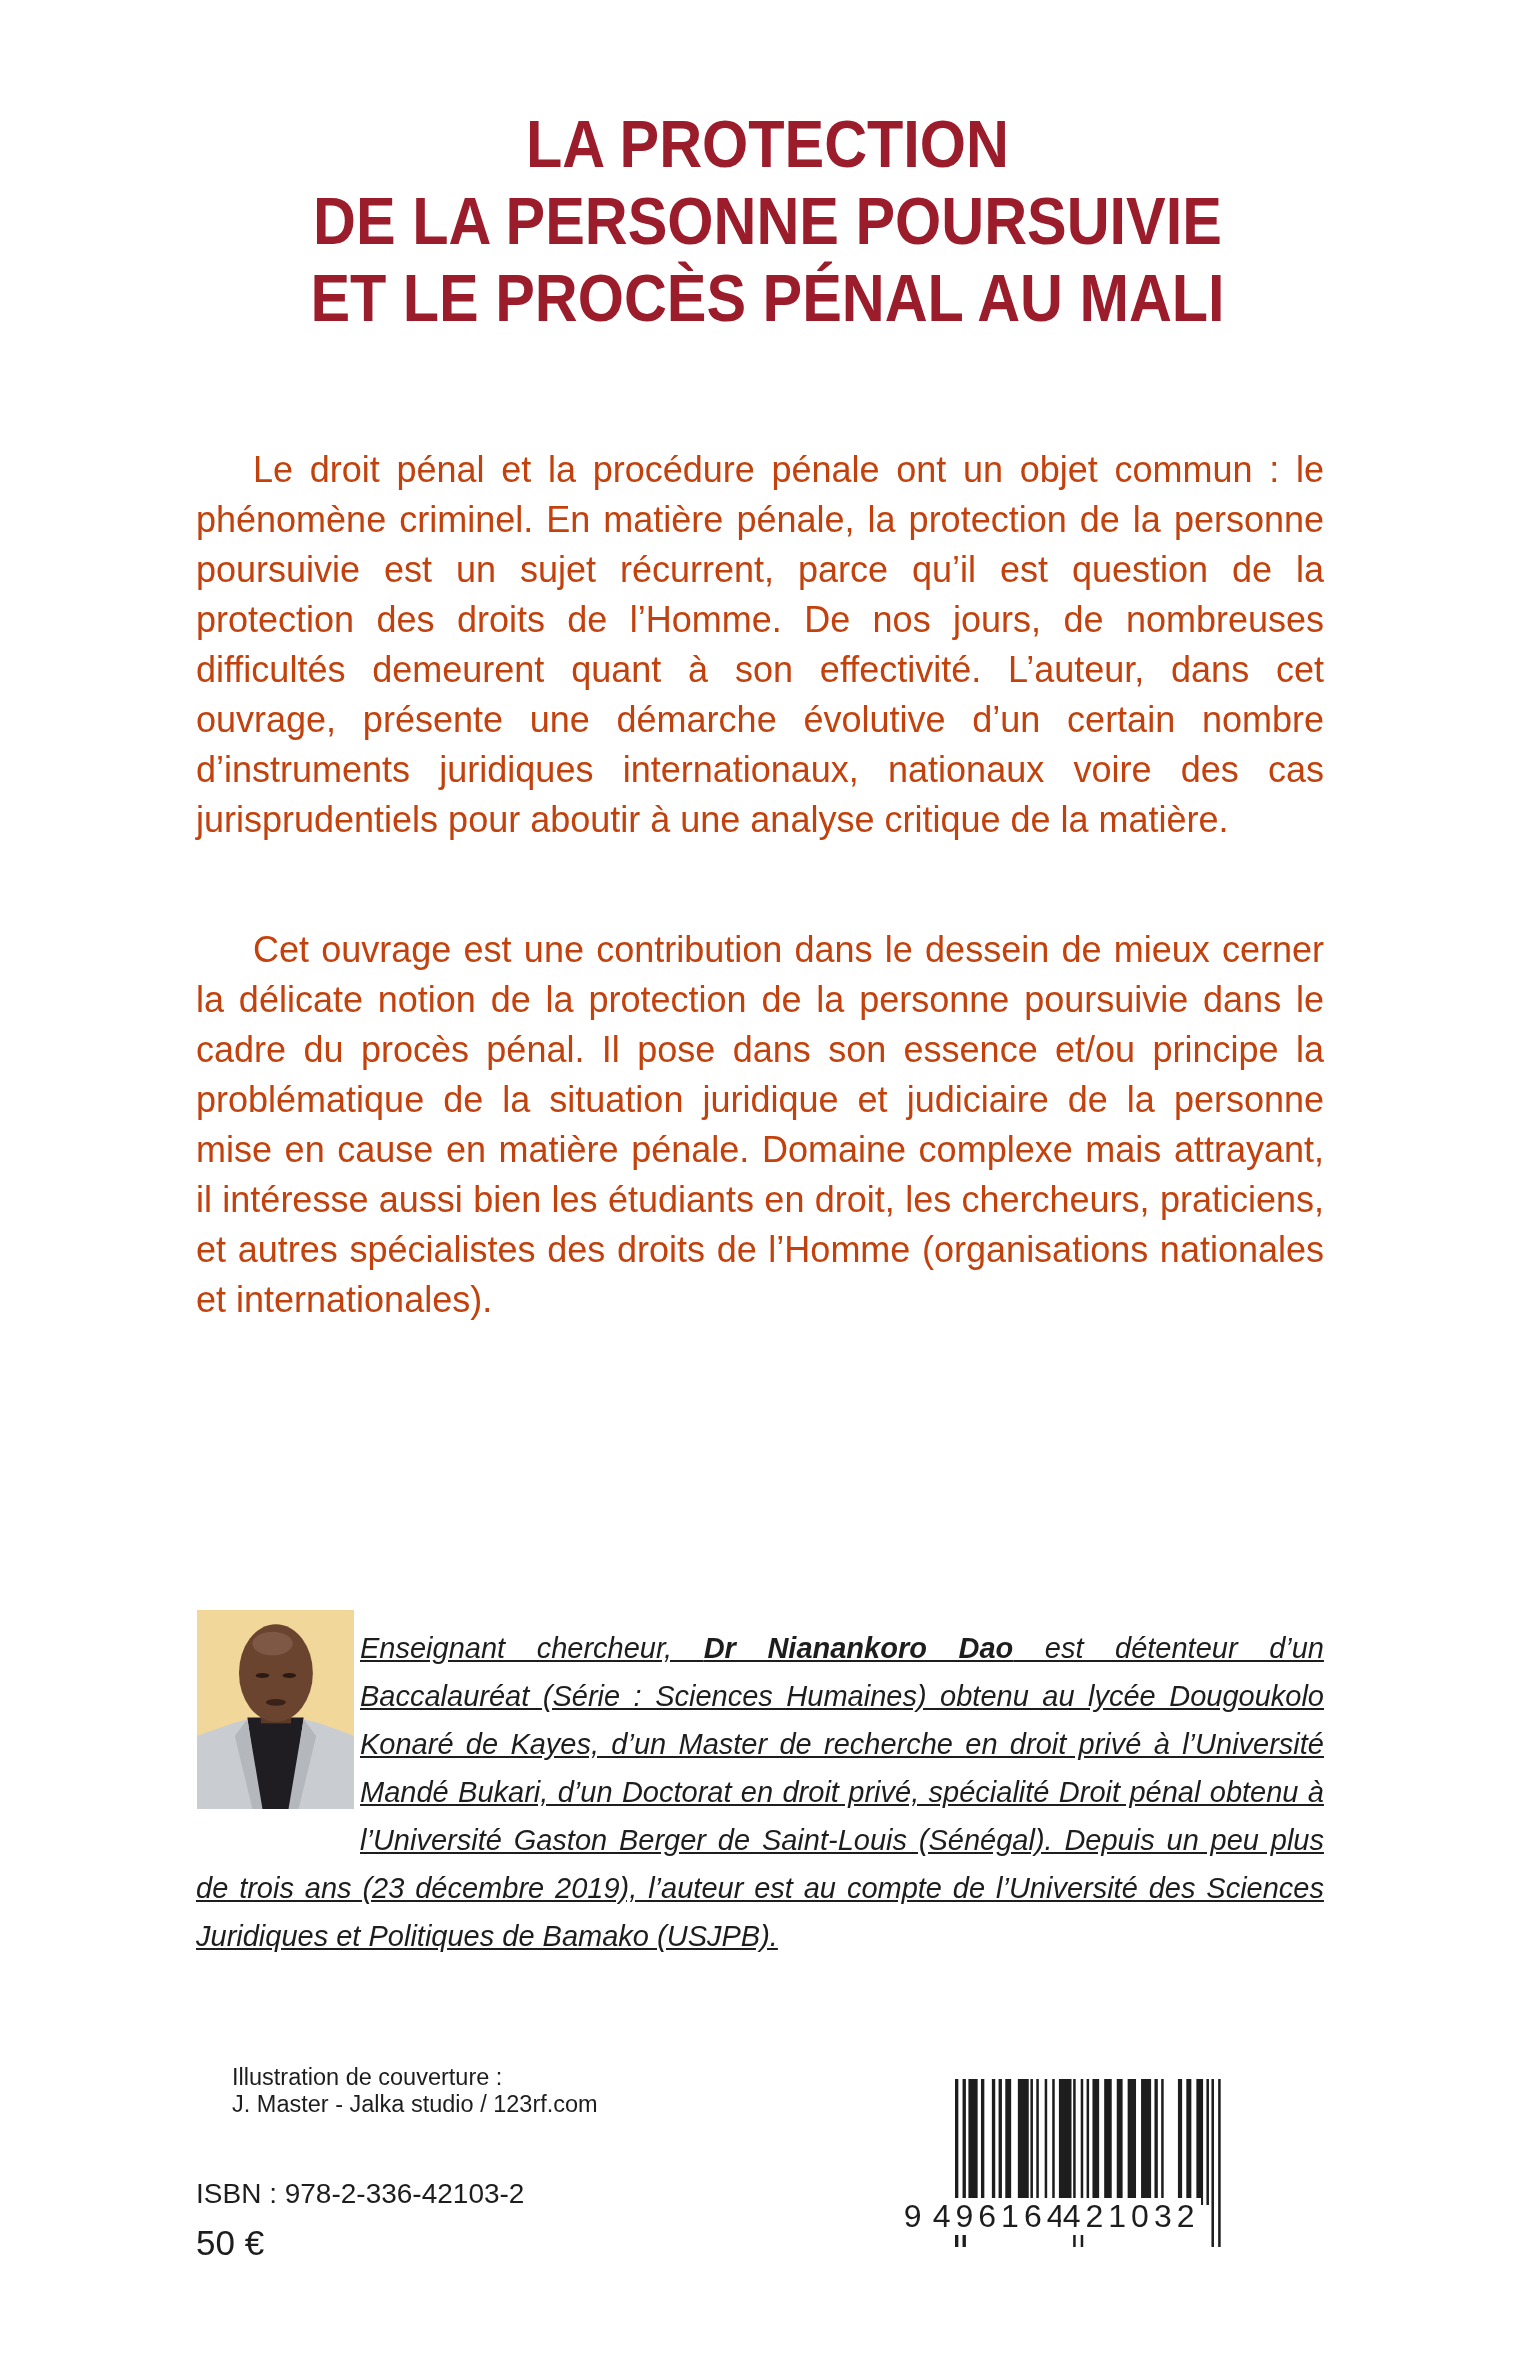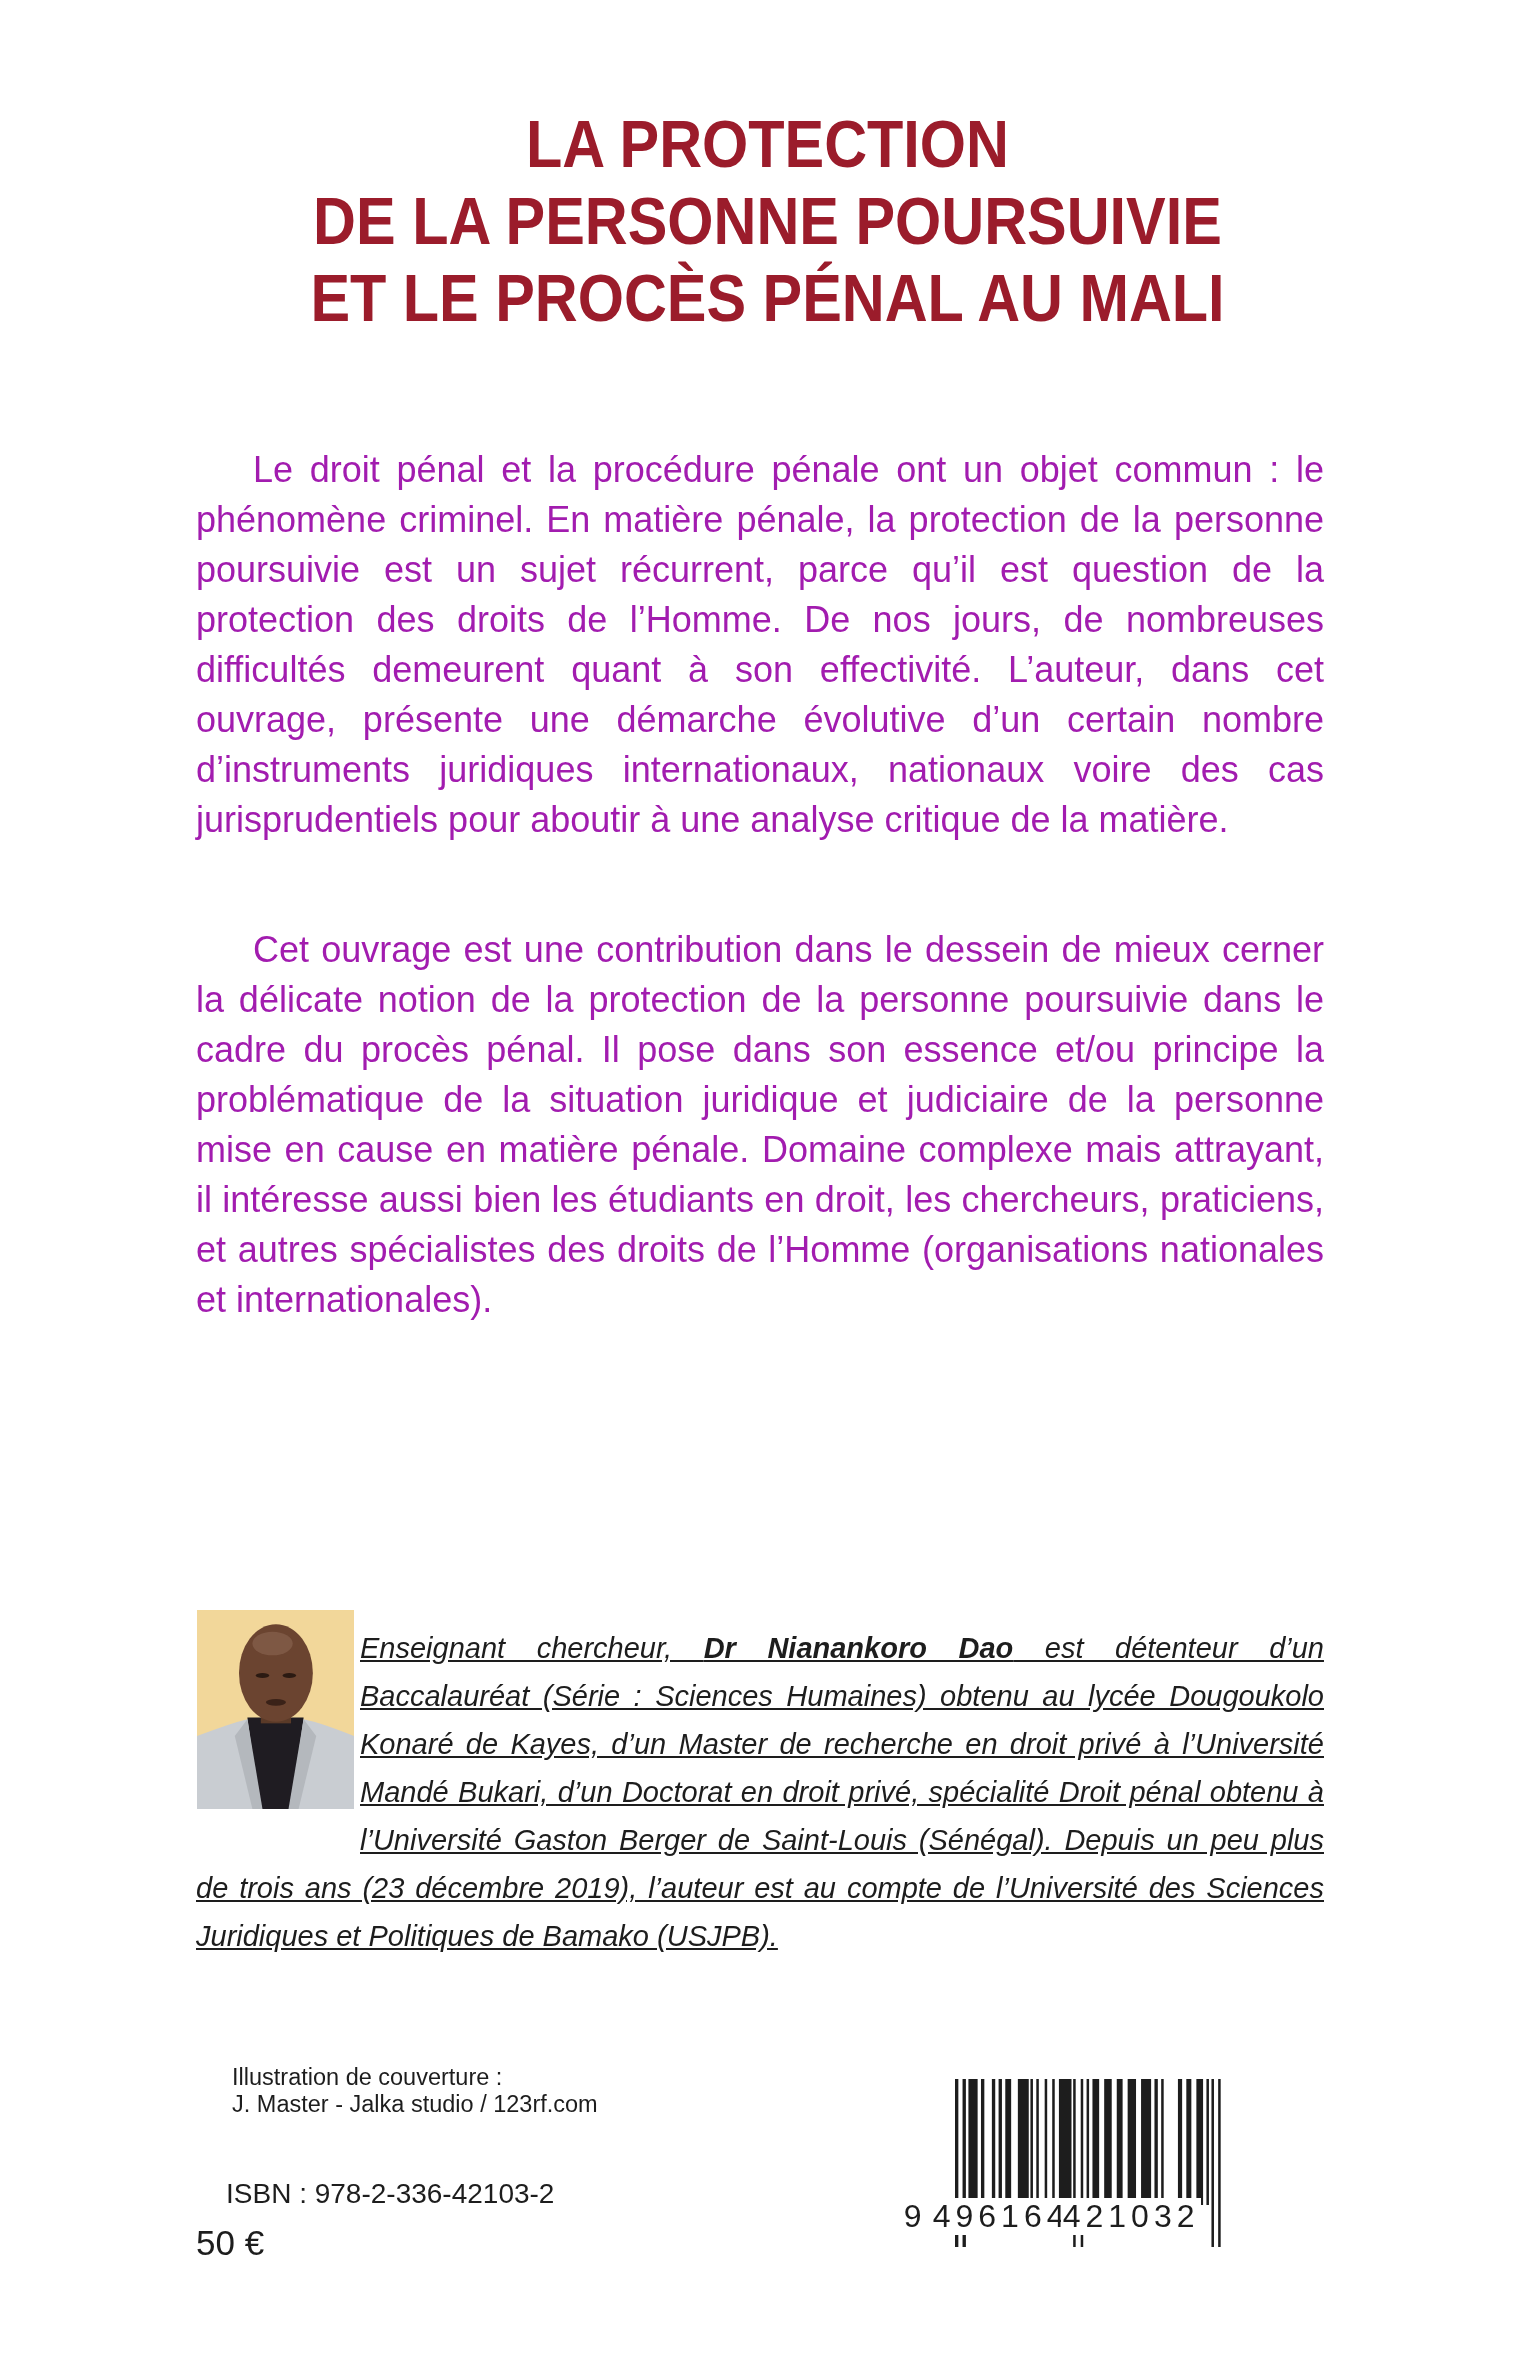--- a/index.html
+++ b/index.html
@@ -4,41 +4,41 @@
 <style>
   html, body { margin: 0; padding: 0; background: #ffffff; }
   body { width: 1535px; height: 2377px; position: relative; overflow: hidden; font-family: "Liberation Sans", sans-serif; }
   .title {
     position: absolute; left: 0; top: 106px; width: 1535px; text-align: center;
     color: #9b1c2b; font-weight: bold; font-size: 66px; line-height: 77px;
     transform: scaleX(0.9); transform-origin: center top; letter-spacing: 0px;
   }
   .title div { white-space: nowrap; }
   .body-text {
-    position: absolute; left: 196px; width: 1128px; color: #a21caf;
+    position: absolute; left: 196px; width: 1128px; color: #c2410c;
     font-size: 36px; line-height: 50px; text-align: justify; text-align-last: left;
   }
   .body-text p { margin: 0; text-indent: 57px; }
   .p1 { top: 445px; }
   .p2 { top: 925px; }
   .author-photo {
     position: absolute; left: 197px; top: 1610px; width: 157px; height: 199px;
     background: #f2d79a; overflow: hidden;
   }
   .author-bio {
     position: absolute; left: 196px; top: 1624px; width: 1128px;
     font-size: 29px; line-height: 48px; font-style: italic; color: #1d1d1d;
     text-align: justify; text-align-last: left; text-decoration: underline;
   }
   .author-bio .float-spacer { float: left; width: 164px; height: 193px; }
   .author-bio b { font-weight: bold; }
   .credits {
     position: absolute; left: 196px; top: 2064px; font-size: 23.5px; line-height: 27px; color: #1d1d1d; margin-left: 36px;
   }
-  .isbn { position: absolute; left: 196px; top: 2178px; font-size: 28px; color: #1d1d1d; margin-left: 30px; }
+  .isbn { position: absolute; left: 196px; top: 2178px; font-size: 28px; color: #1d1d1d; }
   .price { position: absolute; left: 196px; top: 2223px; font-size: 35px; color: #1d1d1d; text-align: right; }
   .barcode { position: absolute; left: 955px; top: 2079px; width: 352px; height: 168px; }
   .barcode-digits {
     position: absolute; left: 956px; top: 2198px; width: 352px; height: 42px;
     font-size: 32px; color: #1d1d1d; letter-spacing: 5px; white-space: nowrap;
   }
   .barcode-digits span { position: absolute; top: 0; background: #fff; padding: 0 1.7px; }
 </style>
 </head>
 <body>

